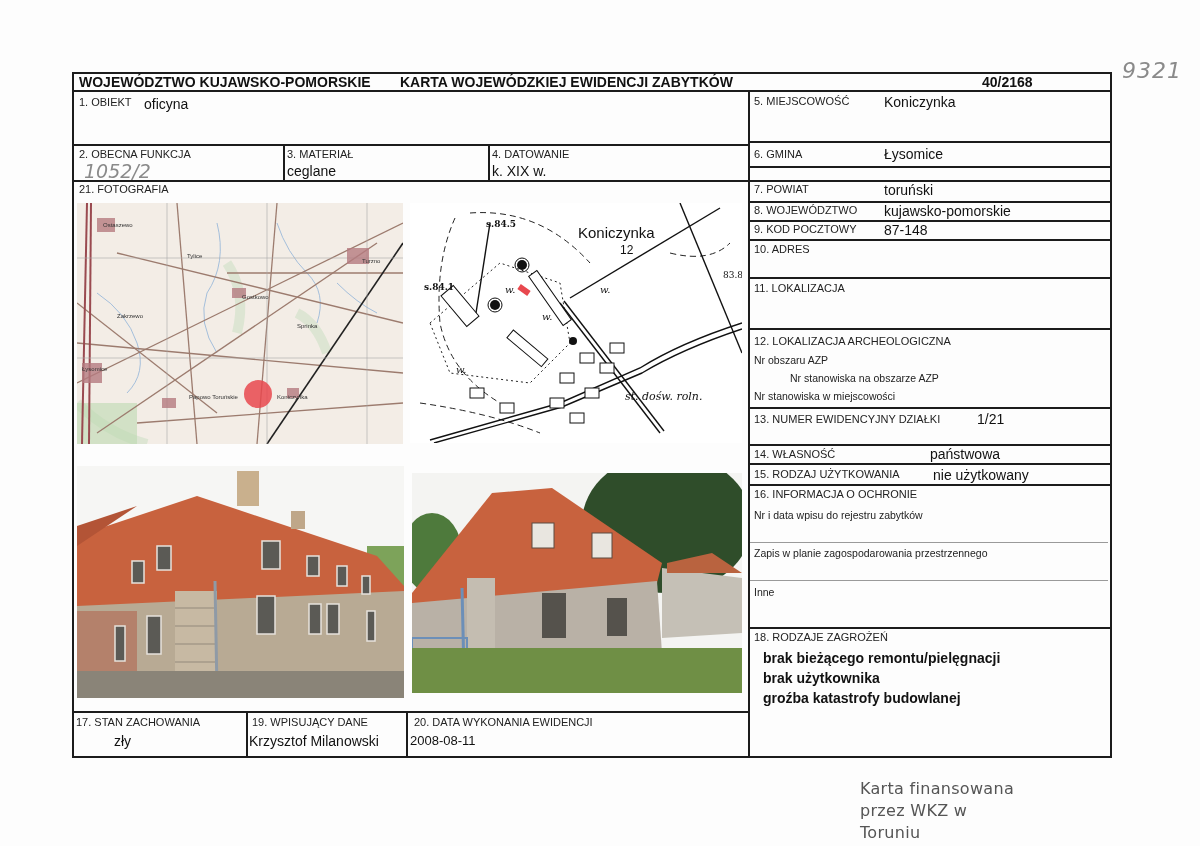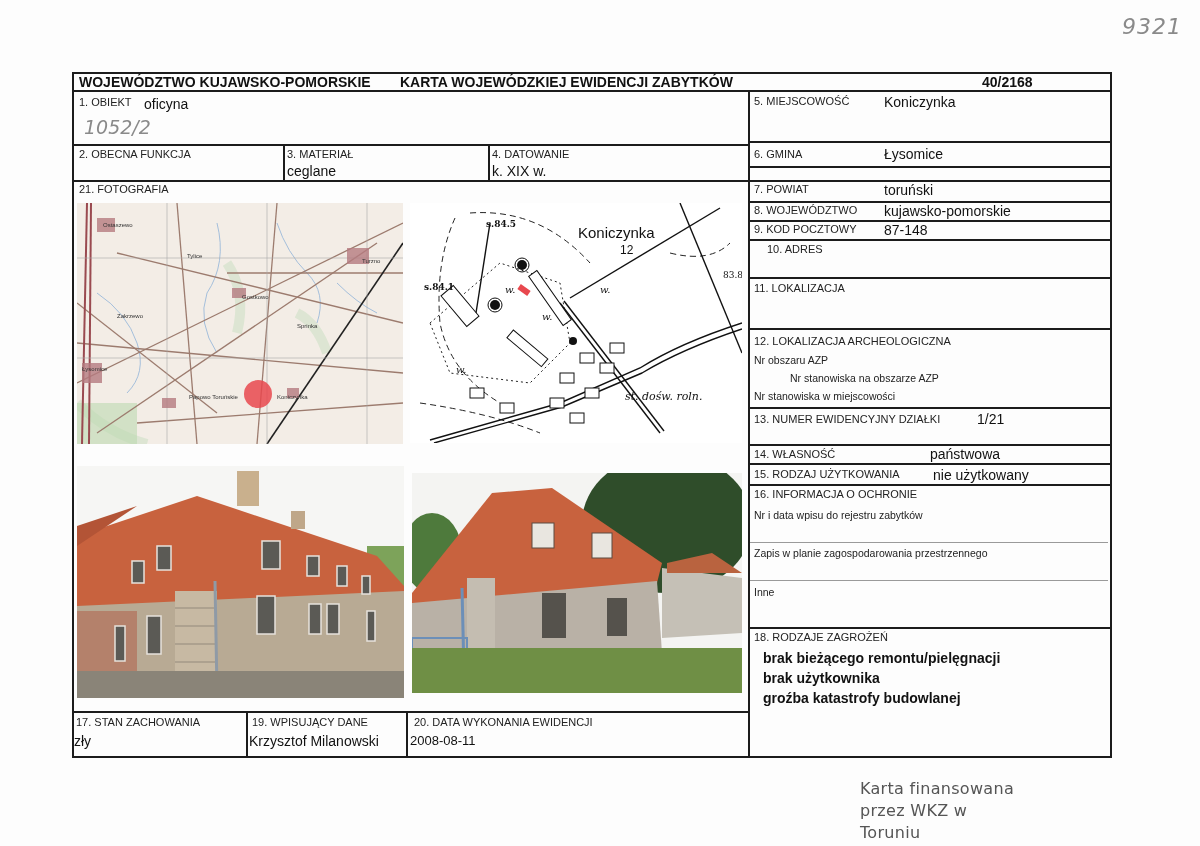--- a/index.html
+++ b/index.html
@@ -1,21 +1,21 @@
 <!DOCTYPE html>
 <html><head>
 <meta charset="utf-8">
 <style>
   html, body { margin: 0; padding: 0; }
   body {
     width: 1200px; height: 846px; background: #fdfdfd; position: relative; overflow: hidden;
     font-family: "Liberation Sans", sans-serif; color: #1a1a1a;
   }
   .abs { position: absolute; box-sizing: border-box; }
-  .hand { font-family: "DejaVu Sans", sans-serif; color: #8a8a8a; font-style: italic; font-weight: 300; }
+  .hand { font-family: "DejaVu Sans", sans-serif; color: #8a8a8a; font-style: italic; font-weight: 300; margin-top: 44px; }
   .page-number { left: 1122px; top: 14px; font-size: 22px; letter-spacing: 1px; }
   .line { position: absolute; background: #1c1c1c; }
   .lbl { position: absolute; font-size: 11px; color: #222; white-space: nowrap; }
   .val { position: absolute; font-size: 14px; font-weight: normal; color: #111; white-space: nowrap; }
   .hdr { position: absolute; font-size: 14px; font-weight: bold; white-space: nowrap; color: #111; }
   .sub { position: absolute; font-size: 10.5px; color: #222; white-space: nowrap; }
   .thin { position: absolute; height: 1px; background: #9a9a9a; }
   .stamp { left: 860px; top: 778px; width: 160px; text-align: left; font-size: 16px; color: #555; line-height: 22px; font-family: "DejaVu Sans", sans-serif; letter-spacing: 0.3px; }
   .photo { position: absolute; overflow: hidden; }
   .threat { position: absolute; font-size: 14px; font-weight: bold; color: #111; white-space: nowrap; }
@@ -260,21 +260,21 @@
 
 <div class="lbl" style="left:754px;top:183px;">7. POWIAT</div>
 <div class="val" style="left:884px;top:182px;">toruński</div>
 
 <div class="lbl" style="left:754px;top:204px;">8. WOJEWÓDZTWO</div>
 <div class="val" style="left:884px;top:203px;">kujawsko-pomorskie</div>
 
 <div class="lbl" style="left:754px;top:223px;">9. KOD POCZTOWY</div>
 <div class="val" style="left:884px;top:222px;">87-148</div>
 
-<div class="lbl" style="left:754px;top:243px;margin-left:13px;">10. ADRES</div>
+<div class="lbl" style="left:754px;top:243px;">10. ADRES</div>
 
 <div class="lbl" style="left:754px;top:282px;">11. LOKALIZACJA</div>
 
 <div class="lbl" style="left:754px;top:335px;">12. LOKALIZACJA ARCHEOLOGICZNA</div>
 <div class="sub" style="left:754px;top:354px;">Nr obszaru AZP</div>
 <div class="sub" style="left:754px;top:372px;padding-left:36px;">Nr stanowiska na obszarze AZP</div>
 <div class="sub" style="left:754px;top:390px;">Nr stanowiska w miejscowości</div>
 
 <div class="lbl" style="left:754px;top:413px;">13. NUMER EWIDENCYJNY DZIAŁKI</div>
 <div class="val" style="left:977px;top:411px;">1/21</div>
@@ -289,21 +289,21 @@
 <div class="sub" style="left:754px;top:509px;">Nr i data wpisu do rejestru zabytków</div>
 <div class="sub" style="left:754px;top:547px;">Zapis w planie zagospodarowania przestrzennego</div>
 <div class="sub" style="left:754px;top:586px;">Inne</div>
 
 <div class="lbl" style="left:754px;top:631px;">18. RODZAJE ZAGROŻEŃ</div>
 <div class="threat" style="left:763px;top:650px;">brak bieżącego remontu/pielęgnacji</div>
 <div class="threat" style="left:763px;top:670px;">brak użytkownika</div>
 <div class="threat" style="left:763px;top:690px;">groźba katastrofy budowlanej</div>
 
 <div class="lbl" style="left:76px;top:716px;">17. STAN ZACHOWANIA</div>
-<div class="val" style="left:74px;top:733px;">zły</div>
+<div class="val" style="left:74px;top:733px;padding-left:40px;">zły</div>
 
 <div class="lbl" style="left:252px;top:716px;">19. WPISUJĄCY DANE</div>
 <div class="val" style="left:249px;top:733px;">Krzysztof Milanowski</div>
 
 <div class="lbl" style="left:414px;top:716px;">20. DATA WYKONANIA EWIDENCJI</div>
 <div class="val" style="left:410px;top:733px;font-size:13px;">2008-08-11</div>
 
 <div class="abs stamp">
   <div>Karta finansowana</div>
   <div>przez WKZ w Toruniu</div>

